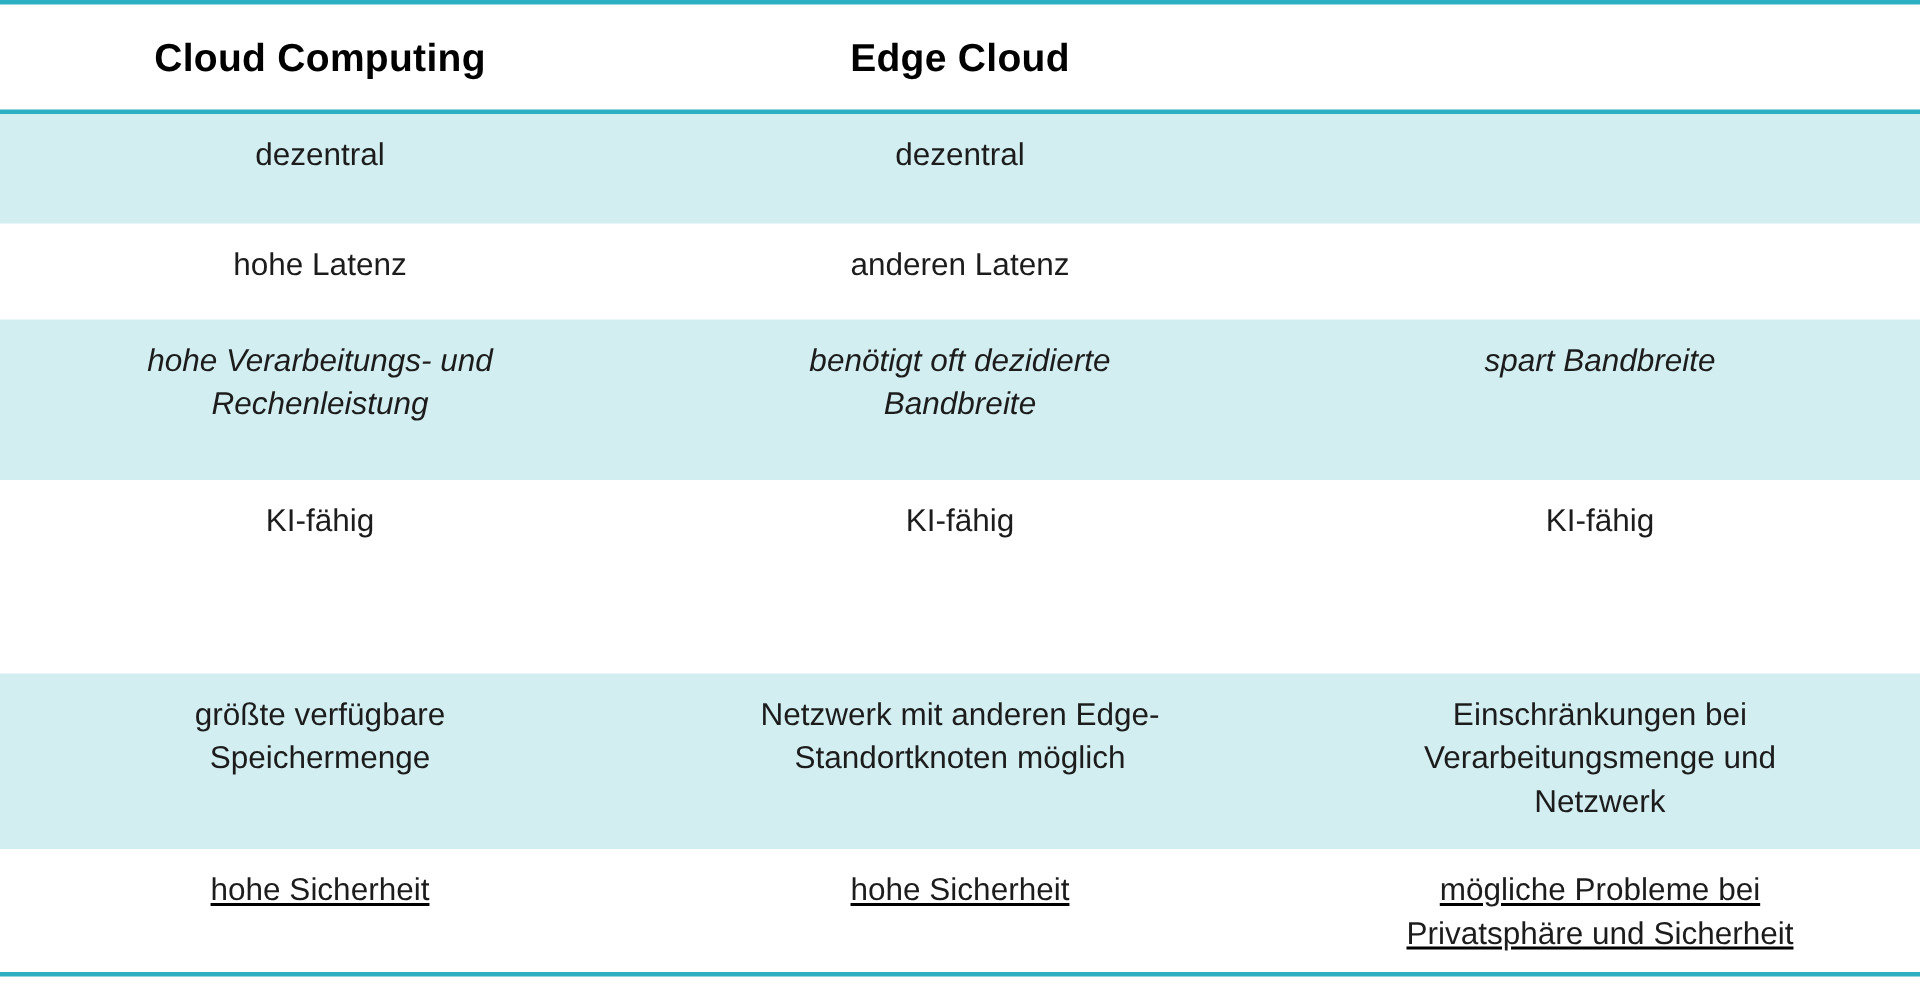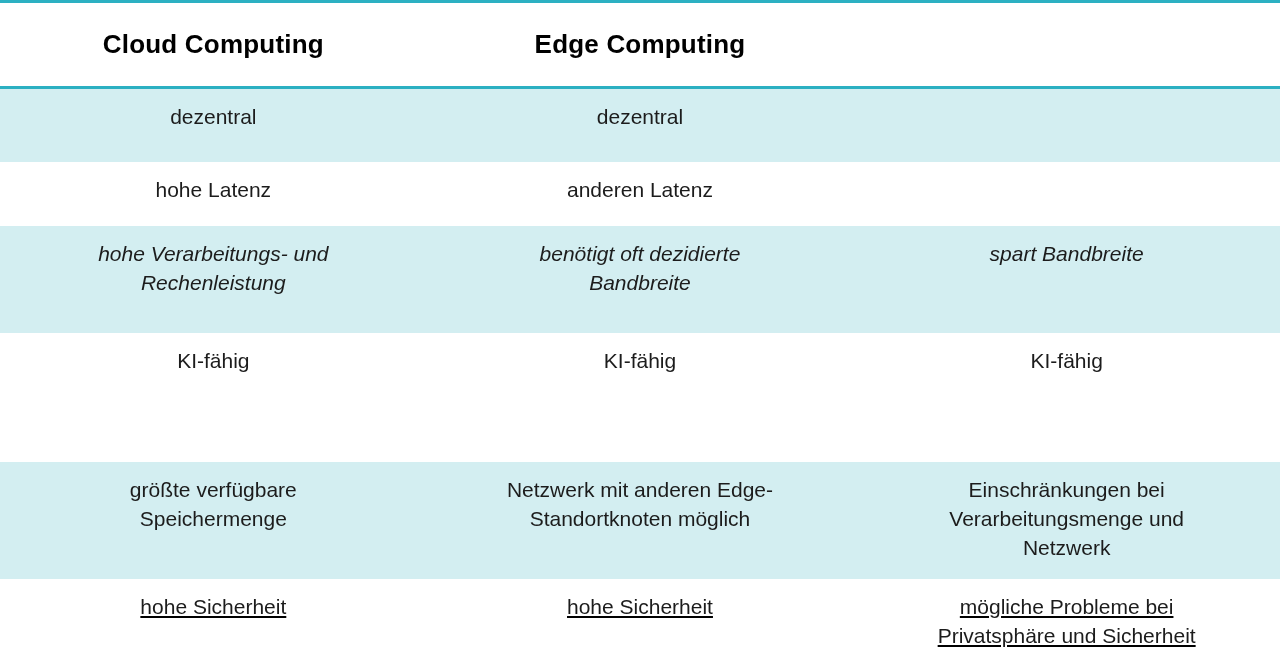--- a/index.html
+++ b/index.html
@@ -16,21 +16,21 @@
   }
   .divider {
     height: 3px;
     background: #2cb0c2;
   }
   .grid-row {
     display: grid;
     grid-template-columns: 1fr 1fr 1fr;
   }
   .header-row {
-    height: 83px;
+    height: 70px;
   }
   .header-cell {
     display: flex;
     align-items: center;
     justify-content: center;
     font-size: 26px;
     font-weight: bold;
     color: #000000;
     letter-spacing: 0.2px;
   }
@@ -58,21 +58,21 @@
 </style>
 </head>
 <body>
 
 <div class="page">
 
   <div class="divider"></div>
 
   <div class="grid-row header-row">
     <div class="header-cell">Cloud Computing</div>
-    <div class="header-cell">Edge Computing</div>
+    <div class="header-cell">Edge Cloud</div>
   </div>
 
   <div class="divider"></div>
 
   <div class="grid-row body-row tint r0">
     <div class="cell">dezentral</div>
     <div class="cell">dezentral</div>
   </div>
 
   <div class="grid-row body-row r1">

